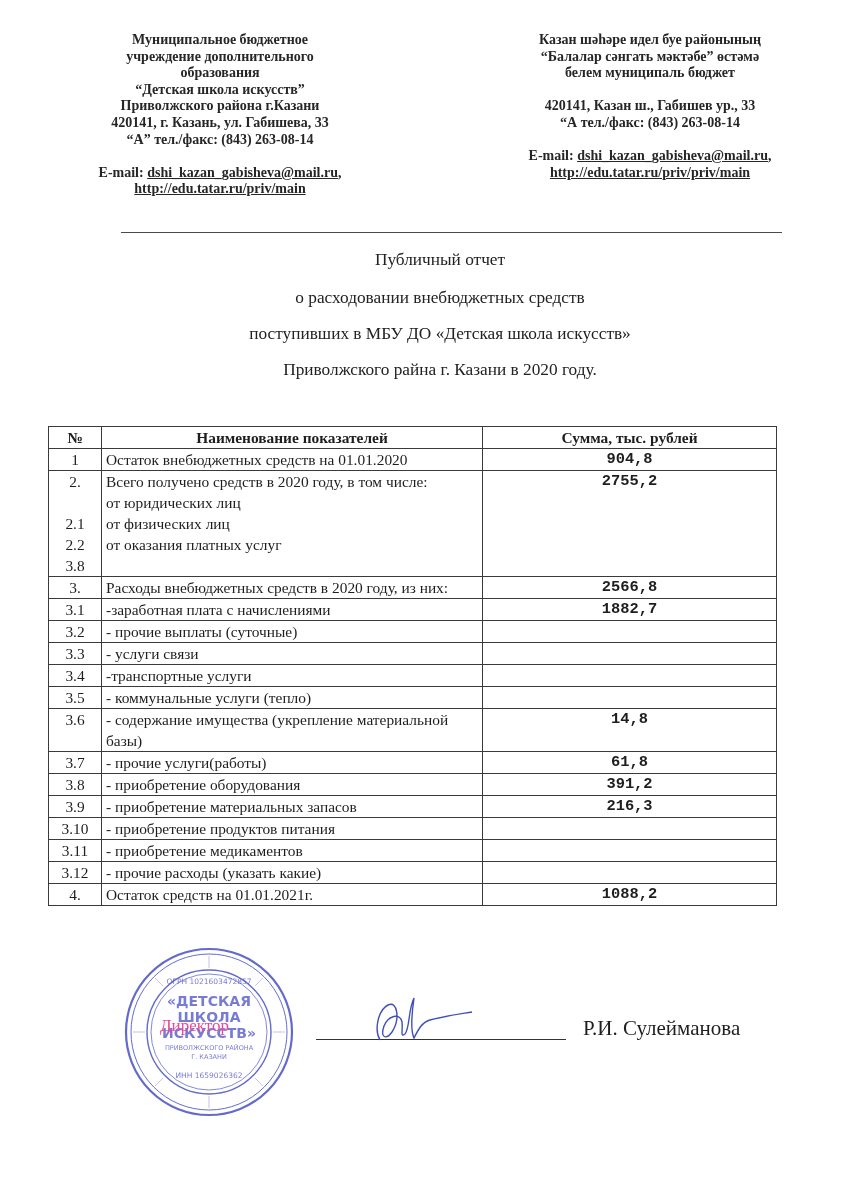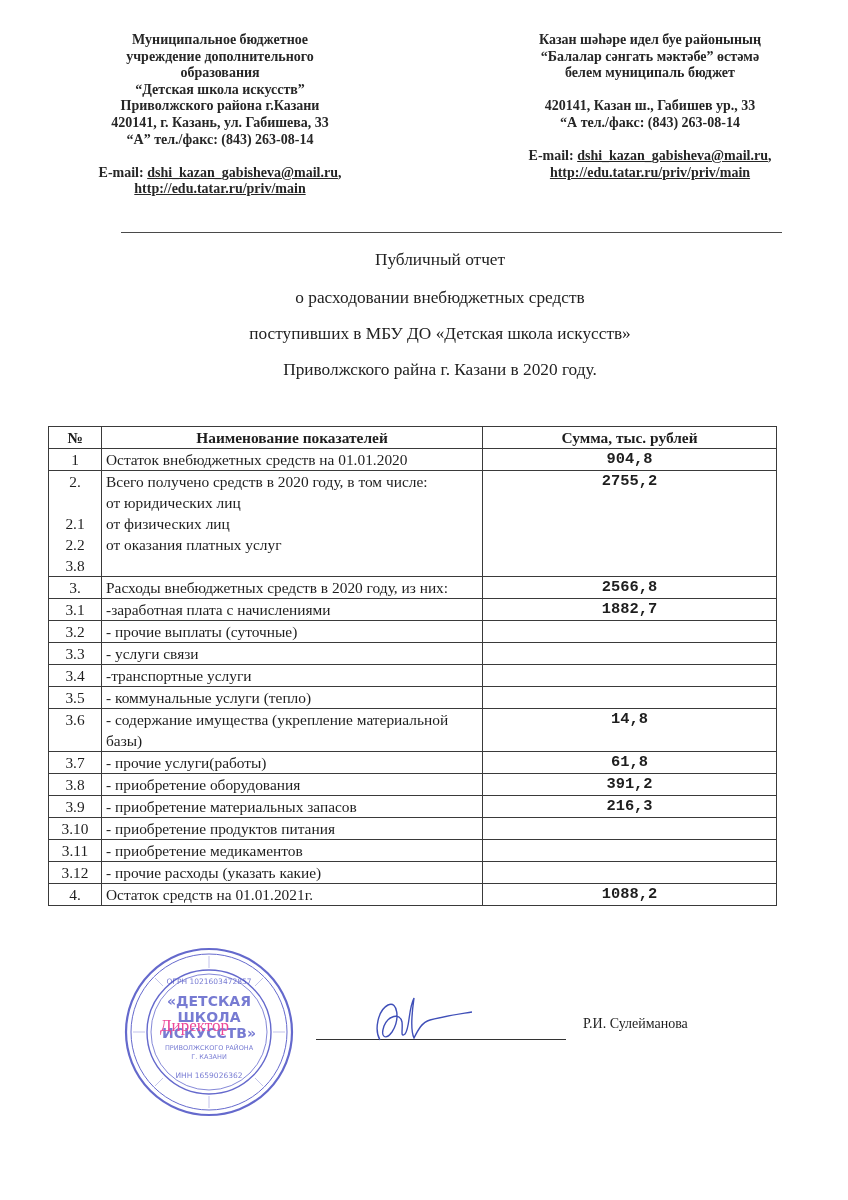--- a/index.html
+++ b/index.html
@@ -24,21 +24,21 @@
   table.rep th { font-weight:bold; height:21px; }
   td.num { text-align:center; width:44px; }
   td.val { text-align:center; font-weight:bold; width:285px;font-family:Liberation Mono, monospace; }
   td.name { text-align:left; }
   .sub { display:block; }
   .stamp { position:absolute; left:123px; top:946px; width:172px; height:172px; }
   .director { position:absolute; left:160px; top:1016px; font-size:17px; color:#ec4899; }
   .sigline { position:absolute; left:316px; top:1039px; width:250px;
              border-top:1.2px solid #333; }
   .signature { position:absolute; left:370px; top:990px; width:110px; height:55px; }
-  .fio { position:absolute; left:583px; top:1016px; font-size:14px; color:#1e1e1e; }
+  .fio { position:absolute; left:583px; top:1016px; font-size:21px; color:#1e1e1e; }
 </style>
 </head>
 <body>
 
 <div class="hdr" id="hdr-left">
   <div>Муниципальное   бюджетное</div>
   <div>учреждение    дополнительного</div>
   <div>образования</div>
   <div>“Детская школа искусств”</div>
   <div>Приволжского района   г.Казани</div>

